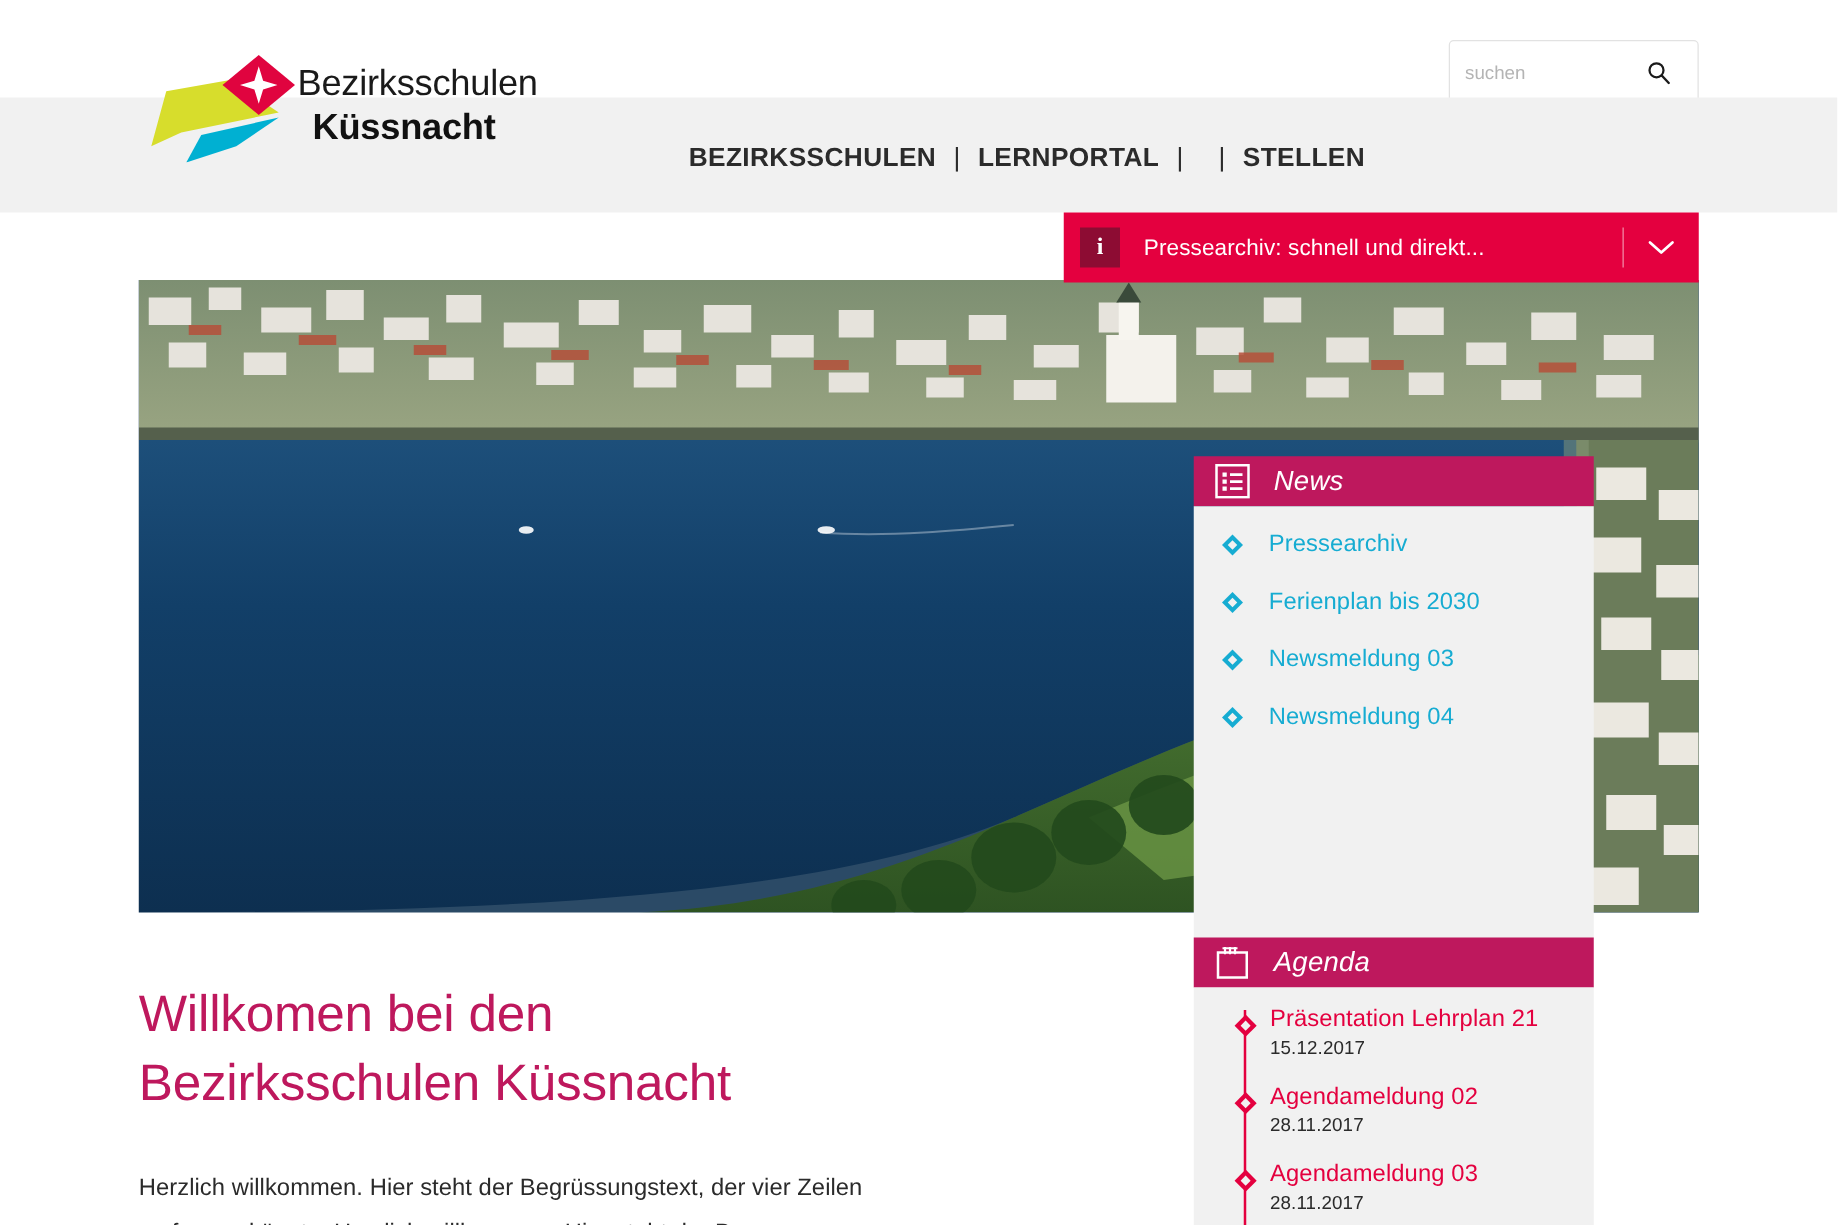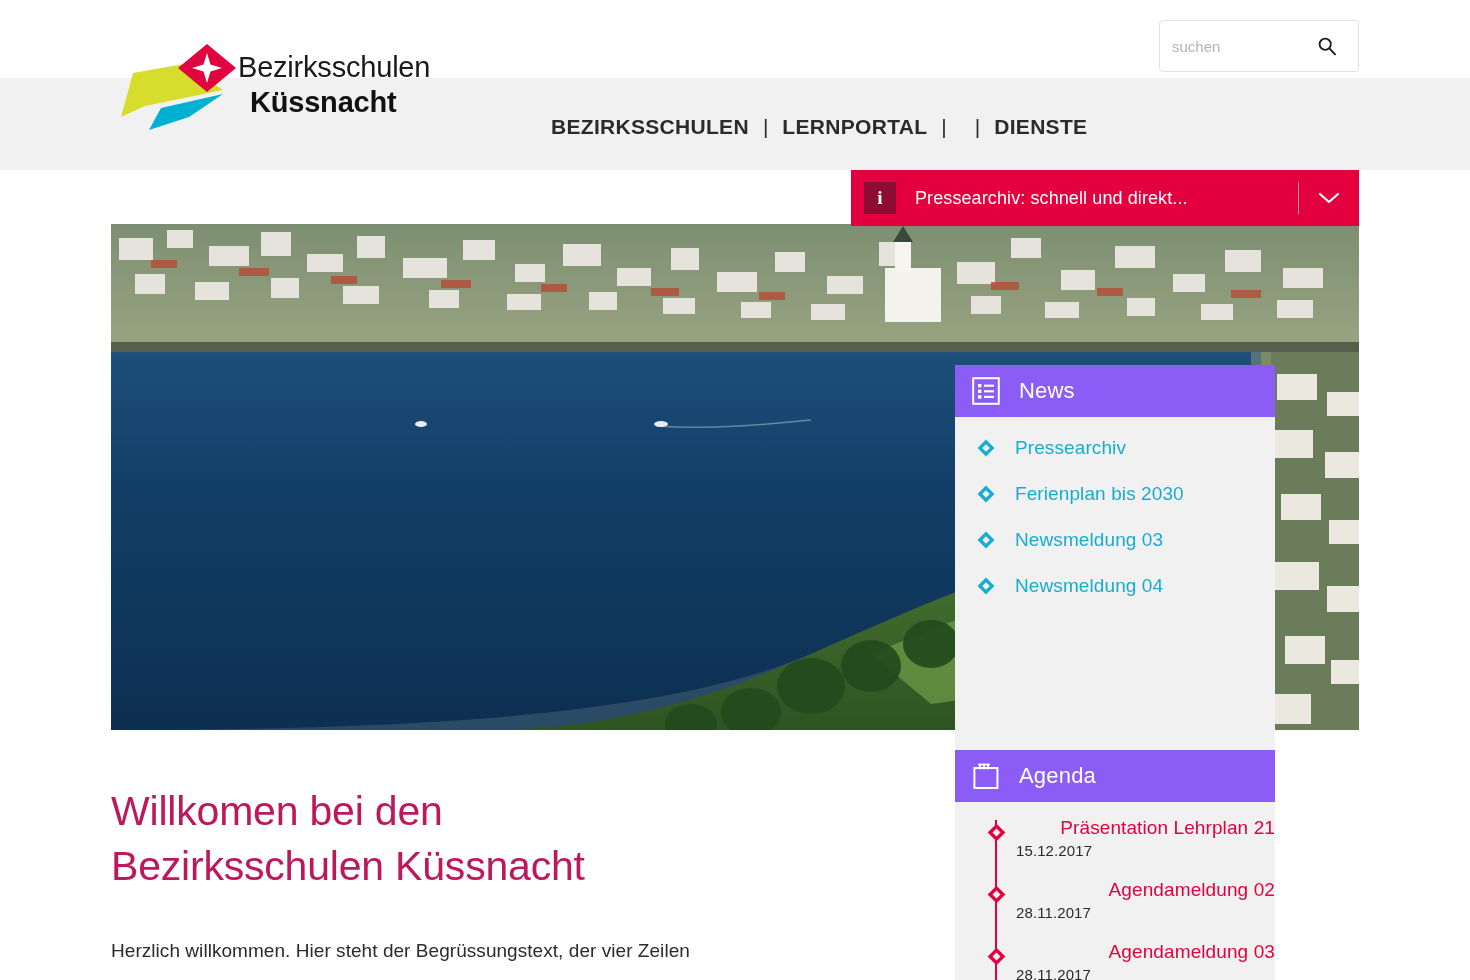--- a/index.html
+++ b/index.html
@@ -10,21 +10,21 @@
     font-family: "Liberation Sans", sans-serif;
   }
   .page { position: relative; width: 1470px; height: 980px; background:#fff; }
 
   
   .topbar {
     position: absolute; left:0; top:0; width:1470px; height:78px;
     background:#ffffff;
   }
   .search-box {
-    position:absolute; left:1159px; top:20px; width:200px; height:52px;
+    position:absolute; left:1159px; top:32px; width:200px; height:52px;
     border:1px solid #e2e2e2; border-radius:4px; background:#fff;
     display:flex; align-items:center;
   }
   .search-input {
     border:none; outline:none; background:transparent;
     font-family:"Liberation Sans", sans-serif; font-size:15px;
     color:#333; padding-left:12px; width:150px; height:34px;
   }
   .search-input::placeholder { color:#b4b4b4; }
   .search-icon {
@@ -94,21 +94,21 @@
     background:rgba(255,255,255,0.55);
   }
   .info-chevron {
     position:absolute; right:14px; top:14px; width:32px; height:28px;
     display:flex; align-items:center; justify-content:center; cursor:pointer;
   }
 
   
   .panel { position:absolute; width:320px; }
   .panel-header {
-    height:52px; background:#8b5cf6; display:flex; align-items:center;
+    height:40px; background:#be185d; display:flex; align-items:center;font-style:italic;
   }
   .panel-icon {
     width:30px; height:30px; margin-left:16px;
     display:flex; align-items:center; justify-content:center;
   }
   .panel-title {
     margin-left:18px; color:#fff; font-size:22px; font-weight:400;
     letter-spacing:0.2px;
   }
   .panel-body { background:#f1f1f1; }
@@ -137,21 +137,21 @@
   }
   .agenda-item {
     position:relative; height:62px; padding-left:61px; cursor:pointer;
   }
   .agenda-bullet {
     position:absolute; left:31px; top:6px; width:20px; height:20px;
     display:flex; align-items:center; justify-content:center;
   }
   .agenda-title {
     color:#e4003f; font-size:19px; font-weight:400; line-height:24px;
-    letter-spacing:0.1px; white-space:nowrap;text-align:right;
+    letter-spacing:0.1px; white-space:nowrap;
   }
   .agenda-date {
     color:#2b2b2b; font-size:15px; font-weight:400; line-height:22px;
     letter-spacing:0.1px;
   }
 
   
   .content { position:absolute; left:111px; top:784px; width:700px; }
   .page-title {
     font-size:41px; font-weight:400; color:#be185d; line-height:55px;
@@ -195,21 +195,21 @@
       <div class="logo-line2">Küssnacht</div>
     </div>
   </div>
 
   <nav class="mainnav">
     <span class="nav-item">BEZIRKSSCHULEN</span>
     <span class="nav-sep">|</span>
     <span class="nav-item">LERNPORTAL</span>
     <span class="nav-sep">|</span>
     <span class="nav-sep">|</span>
-    <span class="nav-item">DIENSTE</span>
+    <span class="nav-item">STELLEN</span>
   </nav>
 
   <div class="hero">
     <svg viewBox="0 0 1248 506" preserveAspectRatio="none">
       <defs>
         <linearGradient id="lakegrad" x1="0" y1="0" x2="0" y2="1">
           <stop offset="0%" stop-color="#1d4f7a"></stop>
           <stop offset="35%" stop-color="#123f68"></stop>
           <stop offset="100%" stop-color="#0d2f50"></stop>
         </linearGradient>

